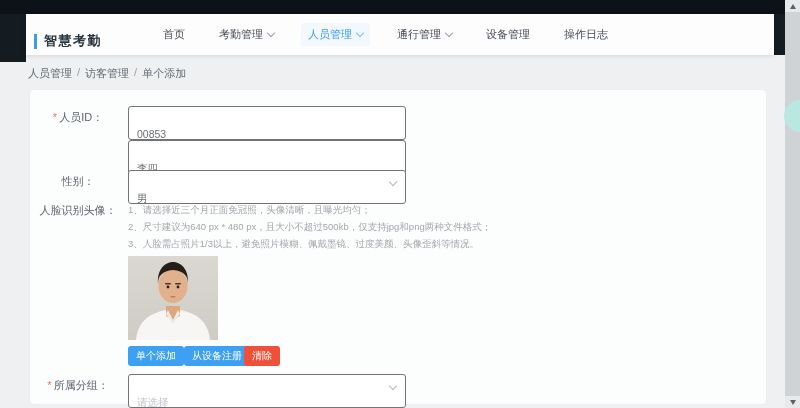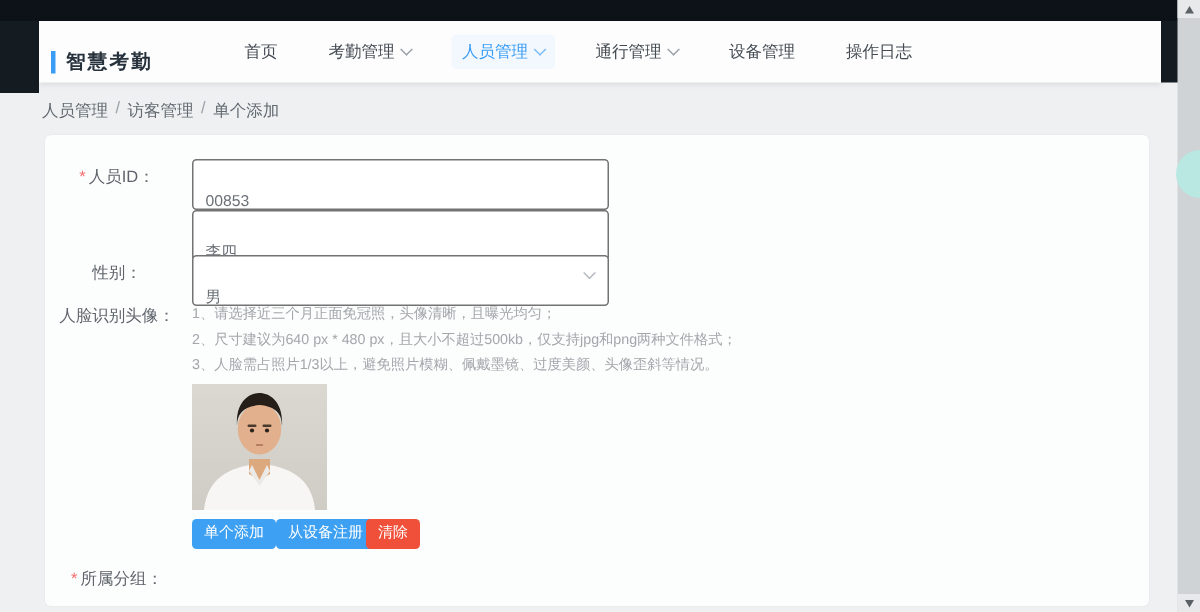--- a/index.html
+++ b/index.html
@@ -169,15 +169,19 @@
       </svg>
     </div>
 
     <button class="btn btn-blue" style="left:98px;">单个添加</button>
     <button class="btn btn-blue" style="left:154px;">从设备注册</button>
     <button class="btn btn-red" style="left:214px;">清除</button>
 
     <div class="row-label" style="left:0;top:288px;">
       <span class="req">*</span><span>所属分组：</span>
     </div>
+    <div class="input" style="top:284px;">
+      <span class="ph">请选择</span>
+      <span class="sel-caret"></span>
+    </div>
 
   </div>
 </div>
 
 </body></html>

